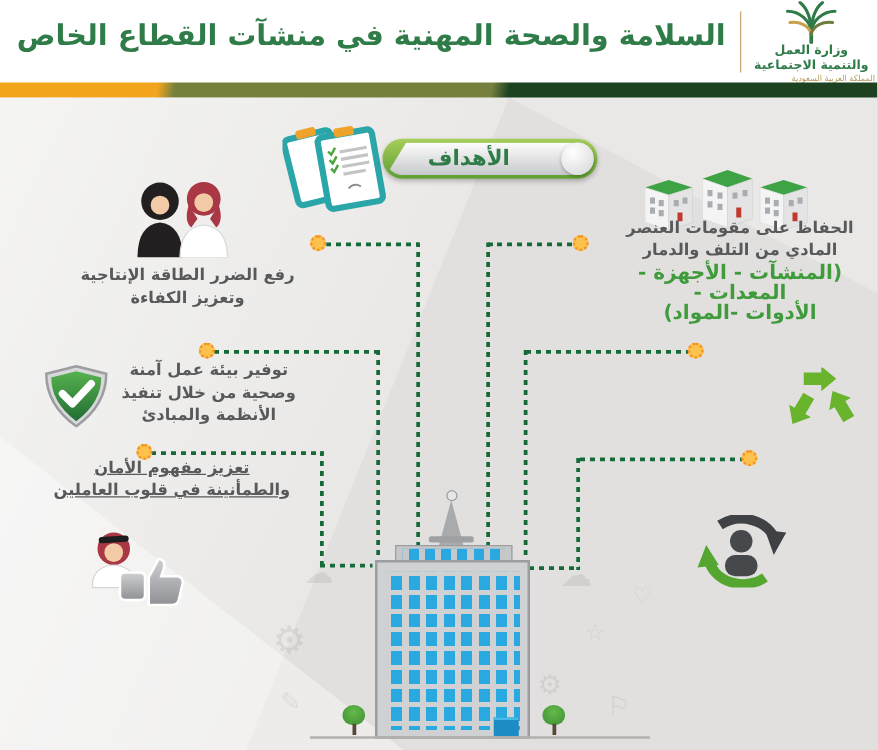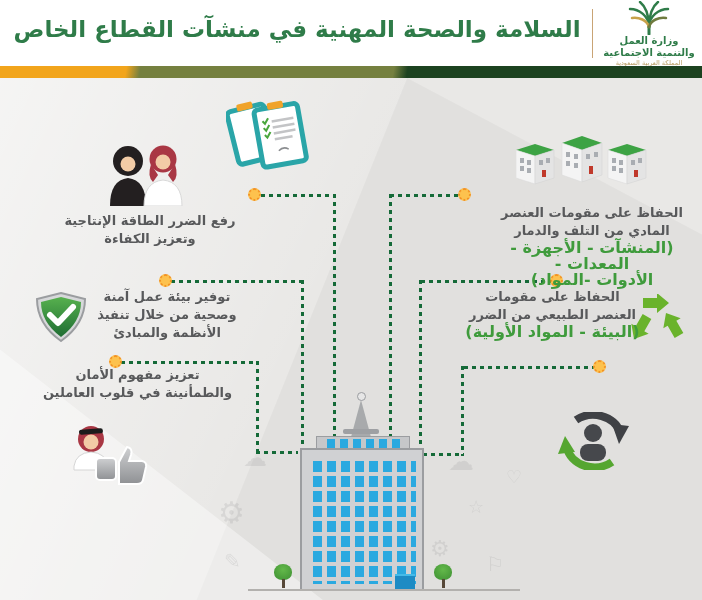--- a/index.html
+++ b/index.html
@@ -8,21 +8,21 @@
   .abs{position:absolute;}
 
   
   .header{position:absolute;top:0;left:0;width:702px;height:70px;background:#ffffff;}
   .title{position:absolute;left:8px;top:16px;width:578px;text-align:center;white-space:nowrap;
          font-size:23px;font-weight:700;color:#2f7c49;direction:rtl;}
   .divider{position:absolute;left:592px;top:9px;width:1px;height:49px;background:#c9a475;}
   .logo{position:absolute;left:598px;top:1px;width:102px;text-align:center;}
   .logo svg{display:block;margin:0 auto;}
   .m1,.m2{font-size:10px;font-weight:700;color:#2f7c49;line-height:11.5px;direction:rtl;}
-  .m3{font-size:6.5px;color:#b79a5e;margin-top:1px;direction:rtl;}
+  .m3{font-size:6.5px;color:#b79a5e;margin-top:1px;direction:rtl;text-align:right;}
   .band{position:absolute;top:66px;left:0;width:702px;height:12px;
         background:linear-gradient(100deg,#f2a51c 0 18%,#75803f 20% 56%,#1c4220 58% 100%);}
 
   
   .w1{left:0;top:78px;width:702px;height:522px;pointer-events:none;
       background:linear-gradient(115deg,rgba(255,255,255,.55),rgba(255,255,255,0) 45%);}
   .w2{left:0;top:78px;width:702px;height:522px;pointer-events:none;
       clip-path:polygon(58% 0,100% 30%,100% 100%,28% 100%);background:rgba(0,0,0,.03);}
   .w3{left:0;top:78px;width:702px;height:522px;pointer-events:none;
       clip-path:polygon(0 52%,46% 100%,0 100%);background:rgba(255,255,255,.4);}
@@ -65,24 +65,24 @@
         background:#fdc24e;}
   .o1l{left:248px;top:188px;} .o1r{left:458px;top:188px;}
   .o2l{left:159px;top:274px;} .o2r{left:550px;top:274px;}
   .o3l{left:109px;top:355px;} .o3r{left:593px;top:360px;}
 
   
   .obj{position:absolute;text-align:center;font-weight:700;color:#58595b;direction:rtl;}
   .ln{display:block;font-size:13px;line-height:18px;}
   .sub{display:block;font-size:16px;line-height:16px;color:#3f9b3c;}
   .t1l{left:55px;top:212px;width:190px;}
-  .t1r{left:486px;top:204px;width:212px;}
+  .t1r{left:486px;top:174px;width:212px;}
   .t2l{left:72px;top:288px;width:190px;}
   .t2r{left:450px;top:288px;width:205px;}
-  .t3l{left:35px;top:366px;width:205px;}
+  .t3l{left:35px;top:366px;width:205px;text-decoration:underline;}
   .t3r{left:500px;top:373px;width:178px;}
 
   
   .ic{position:absolute;}
   .ic-couple{left:104px;top:138px;}
   .ic-buildings{left:516px;top:134px;}
   .ic-shield{left:34px;top:292px;}
   .ic-recycle{left:628px;top:294px;}
   .ic-thumbs{left:66px;top:424px;}
   .ic-human{left:544px;top:412px;}
@@ -166,20 +166,26 @@
           <path d="M48 44 H66"></path>
       </g>
       <g stroke="#4aa63c" stroke-width="2" fill="none">
         <path d="M39 24 l2 3 l4 -5"></path>
           <path d="M39 31 l2 3 l4 -5"></path>
           <path d="M39 38 l2 3 l4 -5"></path>
       </g>
       <path d="M50 56 q5 -4 10 0" stroke="#8b8d90" stroke-width="1.5" fill="none"></path>
     </g>
   </svg>
+  <div class="abs pill">
+    <div class="pill-inner">
+      <span class="pill-label">الأهداف</span>
+    </div>
+    <div class="pill-circle"></div>
+  </div>
 
   <div class="dh h1l"></div>
   <div class="dv v1l"></div>
   <div class="dh h1r"></div>
   <div class="dv v1r"></div>
   <div class="dh h2l"></div>
   <div class="dv v2l"></div>
   <div class="dh h2r"></div>
   <div class="dv v2r"></div>
   <div class="dh h3l"></div>
@@ -297,25 +303,20 @@
     <span class="sub">الأدوات -المواد)</span>
   </div>
 
   <svg class="ic ic-recycle" width="58" height="46" viewBox="0 0 58 46">
     <g fill="#6ab32c">
       <path d="M-12 -5 H2 V-10 L14 0 L2 10 V5 H-12 Z" transform="translate(27,9)"></path>
       <path d="M-12 -5 H2 V-10 L14 0 L2 10 V5 H-12 Z" transform="translate(13,33) rotate(120)"></path>
       <path d="M-12 -5 H2 V-10 L14 0 L2 10 V5 H-12 Z" transform="translate(45,31) rotate(240)"></path>
     </g>
   </svg>
-  <div class="obj t2r">
-    <span class="ln">الحفاظ على مقومات</span>
-    <span class="ln">العنصر الطبيعي من الضرر</span>
-    <span class="sub">(البيئة - المواد الأولية)</span>
-  </div>
 
   <svg class="ic ic-human" width="98" height="58" viewBox="0 0 98 58">
     <path d="M32 8 A 28 24 0 0 1 76 20" stroke="#3f4145" stroke-width="8" fill="none"></path>
     <polygon points="68,12 85,14 75,32" fill="#3f4145"></polygon>
     <path d="M68 50 A 28 24 0 0 1 23 36" stroke="#55a630" stroke-width="8" fill="none"></path>
     <polygon points="14,42 31,40 21,24" fill="#55a630"></polygon>
     <circle cx="49" cy="21" r="9" fill="#46484c"></circle>
     <rect x="36" y="32" width="26" height="17" rx="8" fill="#46484c"></rect>
   </svg>
 

